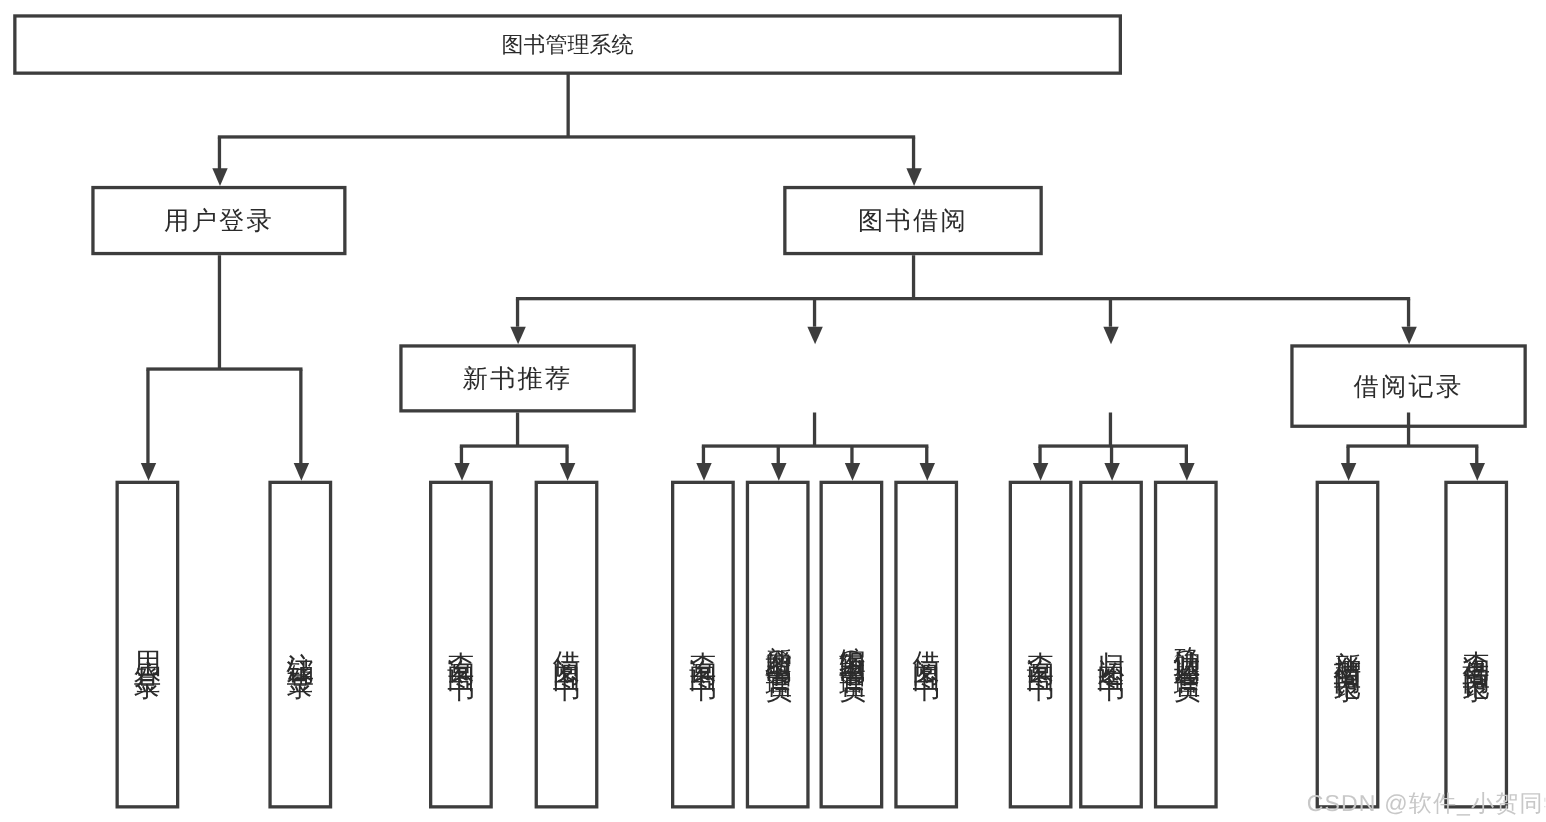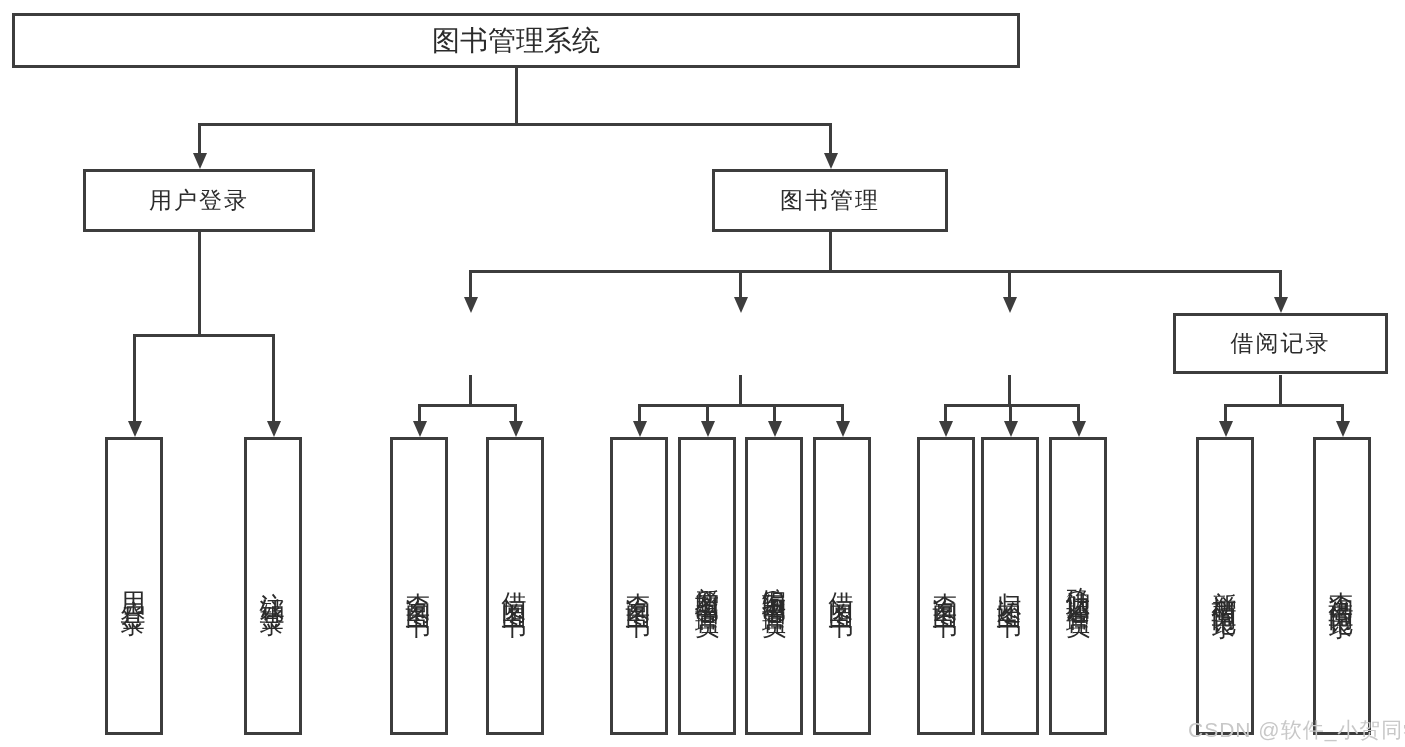--- a/index.html
+++ b/index.html
@@ -18,21 +18,21 @@
     overflow:hidden;
   }
   .node{
     position:absolute;
     box-sizing:border-box;
     border:3px solid var(--line);
     background:#fff;
     display:flex;align-items:center;justify-content:center;
     text-align:center;
   }
-  .node.root{font-size:28px;}
+  .node.root{font-size:20px;}
   .node.l2,.node.l3{font-size:23px;letter-spacing:2px;}
   .leaf{
     position:absolute;
     box-sizing:border-box;
     border:3px solid var(--line);
     background:#fff;
     display:flex;align-items:center;justify-content:center;
   }
   .leaf span{
     writing-mode:vertical-rl;
@@ -62,23 +62,24 @@
   }
 </style>
 </head>
 <body>
 
 <div class="canvas">
 
   <div class="node root" style="left:12px;top:13px;width:1008px;height:55px;">图书管理系统</div>
 
   <div class="node l2" style="left:83px;top:169px;width:232px;height:63px;">用户登录</div>
-  <div class="node l2" style="left:712px;top:169px;width:236px;height:63px;">图书管理</div>
+  <div class="node l2" style="left:712px;top:169px;width:236px;height:63px;">图书借阅</div>
 
-  <div class="node l3" style="left:1173px;top:313px;width:215px;height:61px;">借阅记录</div>
+  <div class="node l3" style="left:363px;top:313px;width:215px;height:62px;">新书推荐</div>
+  <div class="node l3" style="left:1173px;top:313px;width:215px;height:76px;">借阅记录</div>
 
   <div class="leaf" style="left:105px;top:437px;width:58px;height:298px;">
     <span>用户登录</span>
     </div>
   <div class="leaf" style="left:244px;top:437px;width:58px;height:298px;">
     <span>注销登录</span>
     </div>
   <div class="leaf" style="left:390px;top:437px;width:58px;height:298px;">
     <span>查询图书</span>
     </div>

